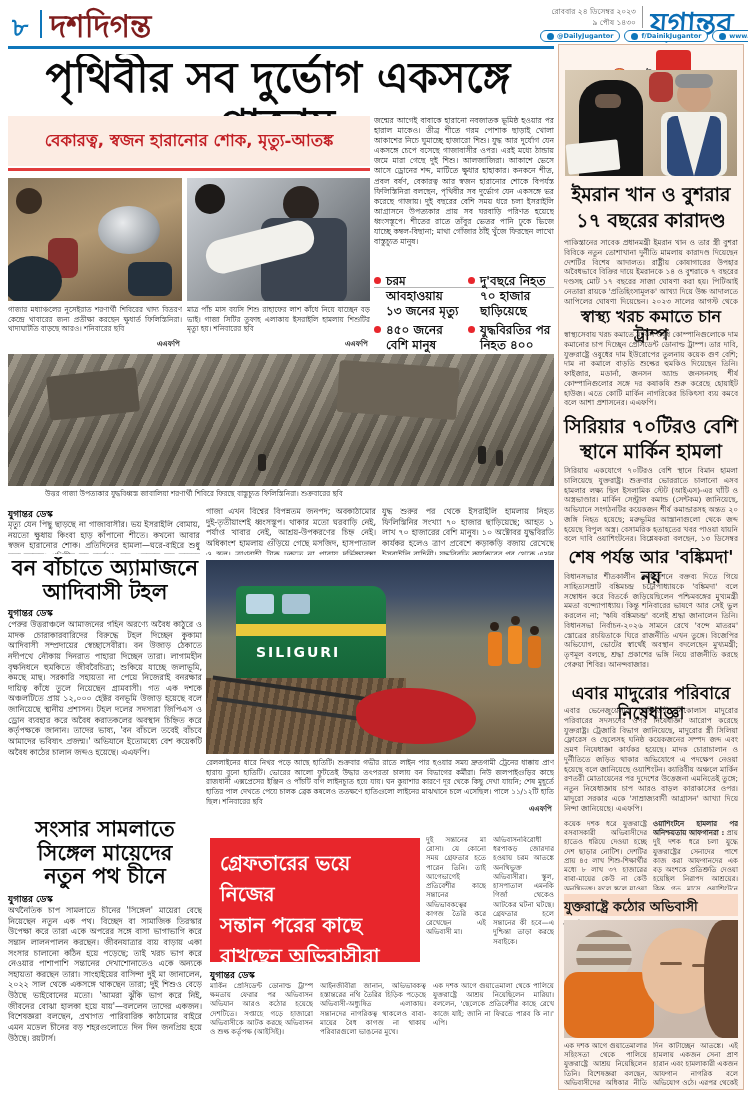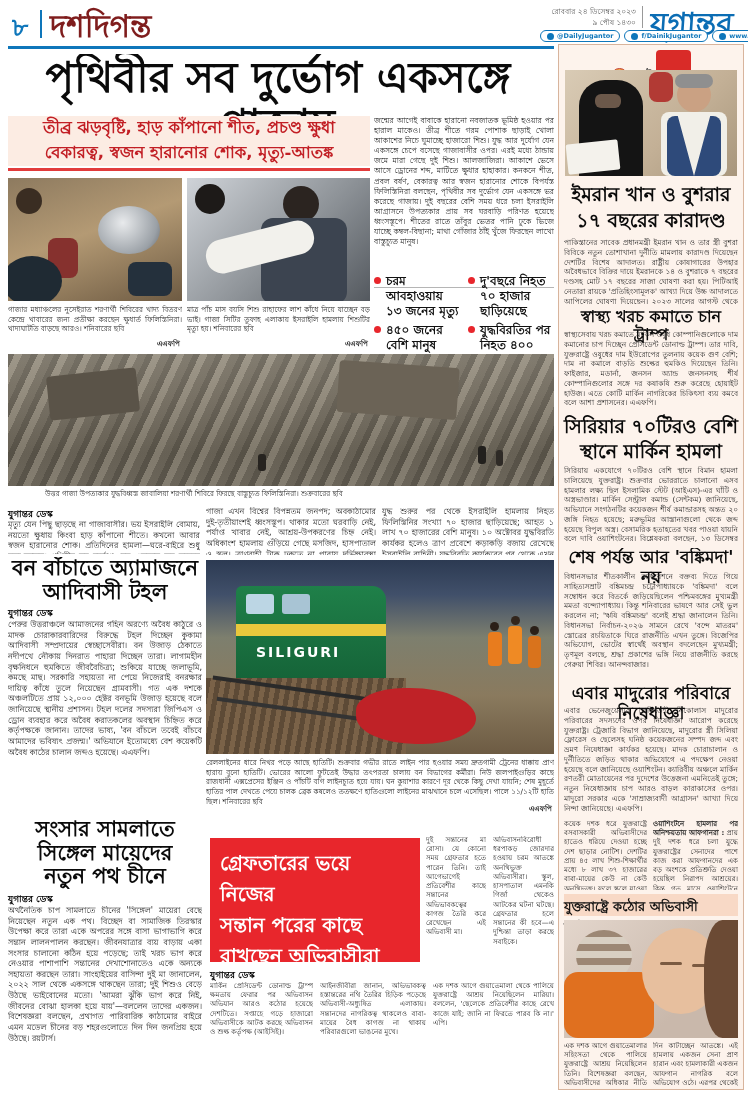--- a/index.html
+++ b/index.html
@@ -49,21 +49,20 @@
       </span>
     <span class="pill">
         <span class="ic"></span>
         <span>www.jugantor.com</span>
       </span>
   </div>
 
   <div class="abs hl" style="left:0px;top:54px;width:556px;font-size:42px;">পৃথিবীর সব দুর্ভোগ একসঙ্গে গাজায়</div>
 
   <div class="abs" style="left:8px;top:116px;width:362px;height:50px;background:#fcece3;display:flex;flex-direction:column;justify-content:center;">
-    <div style="font-size:16.5px;font-weight:bold;color:#c21f25;text-align:center;line-height:1.5;">তীব্র ঝড়বৃষ্টি, হাড় কাঁপানো শীত, প্রচণ্ড ক্ষুধা</div>
     <div style="font-size:16.5px;font-weight:bold;color:#c21f25;text-align:center;line-height:1.5;">বেকারত্ব, স্বজন হারানোর শোক, মৃত্যু-আতঙ্ক</div>
   </div>
   <div class="abs" style="left:8px;top:168px;width:362px;height:2.5px;background:#e23b3b;"></div>
 
   <div class="abs bt" style="left:374px;top:116px;width:180px;height:166px;font-size:7.6px;">জন্মের আগেই বাবাকে হারানো নবজাতক ভূমিষ্ঠ হওয়ার পর হারাল মাকেও। তীব্র শীতে গরম পোশাক ছাড়াই খোলা আকাশের নিচে ঘুমাচ্ছে হাজারো শিশু। যুদ্ধ আর দুর্যোগ যেন একসঙ্গে চেপে বসেছে গাজাবাসীর ওপর। এরই মধ্যে ঠান্ডায় জমে মারা গেছে দুই শিশু। আলজাজিরা। আকাশে ভেসে আসে ড্রোনের শব্দ, মাটিতে ক্ষুধার হাহাকার। কনকনে শীত, প্রবল বর্ষণ, বেকারত্ব আর স্বজন হারানোর শোকে বিপর্যস্ত ফিলিস্তিনিরা বলছেন, পৃথিবীর সব দুর্ভোগ যেন একসঙ্গে ভর করেছে গাজায়। দুই বছরের বেশি সময় ধরে চলা ইসরাইলি আগ্রাসনে উপত্যকার প্রায় সব ঘরবাড়ি পরিণত হয়েছে ধ্বংসস্তূপে। শীতের রাতে তাঁবুর ভেতর পানি ঢুকে ভিজে যাচ্ছে কম্বল-বিছানা; মাথা গোঁজার ঠাঁই খুঁজে ফিরছেন লাখো বাস্তুচ্যুত মানুষ।</div>
 
   <div class="abs photo" style="left:8px;top:178px;width:174px;height:123px;background:linear-gradient(160deg,#8d7a5f,#b49a74 45%,#6e5b43);">
     <div class="abs" style="left:90px;top:28px;width:62px;height:48px;border-radius:50%;background:radial-gradient(circle at 40% 35%,#e8eaec,#9aa0a6 70%,#5c6166);"></div>
     <div class="abs" style="left:8px;top:10px;width:26px;height:26px;border-radius:50%;background:#3a2d22;"></div>
     <div class="abs" style="left:40px;top:60px;width:30px;height:40px;border-radius:8px;background:#86312e;"></div>

